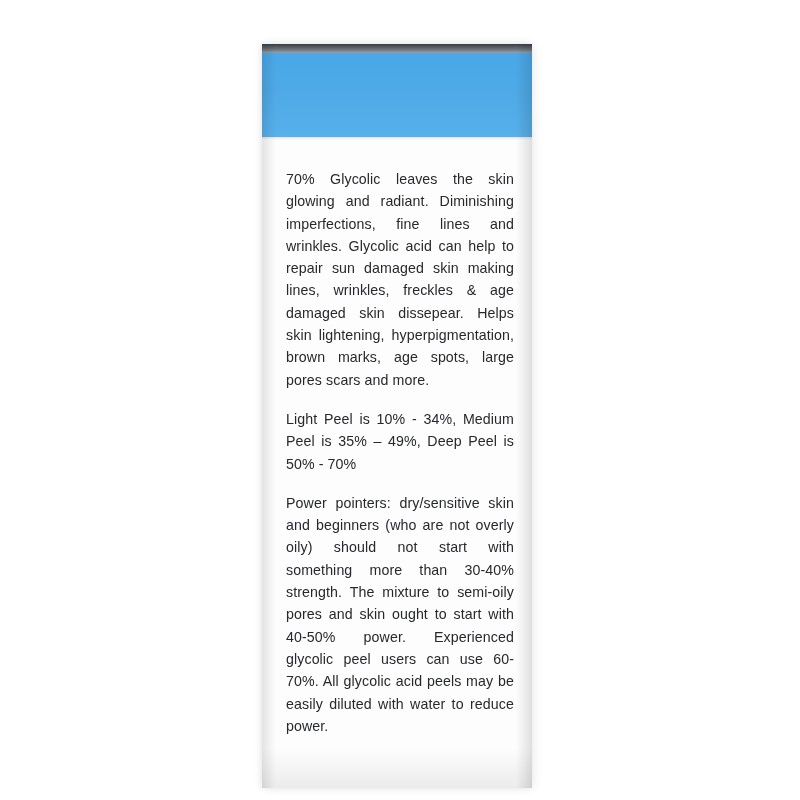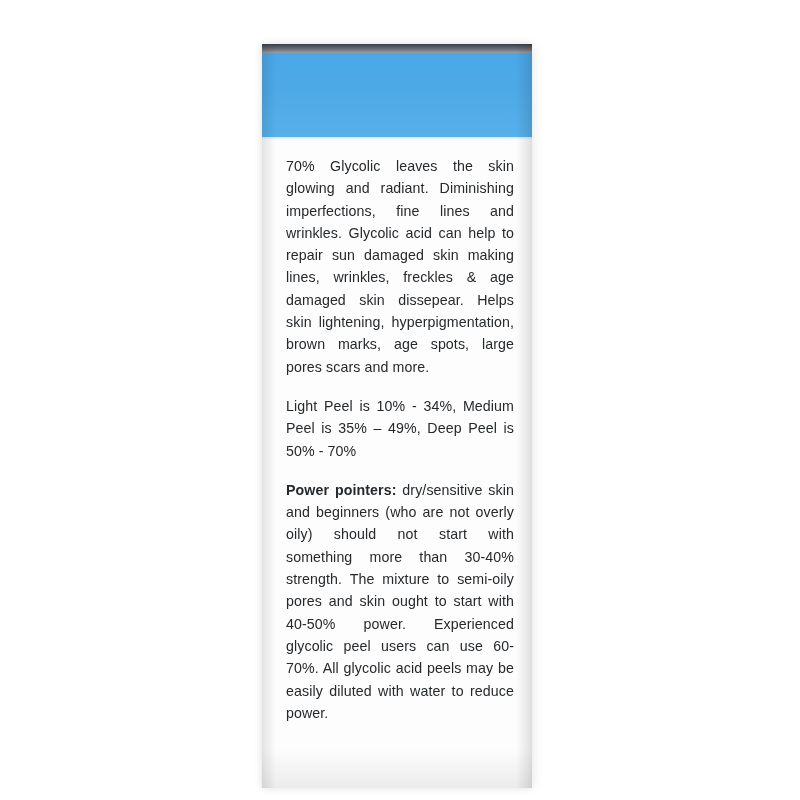--- a/index.html
+++ b/index.html
@@ -83,25 +83,25 @@
     position: absolute;
     left: 24px;
     top: 108px;
     width: 228px;
     color: #26292c;
     font-size: 14.2px;
     line-height: 1.57;
     letter-spacing: 0.1px;
   }
   .panel-text p {
-    margin: 3px 0 17px 0;
+    margin: 16px 0 17px 0;
     text-align: justify;
   }
   .panel-text p:last-child { margin-bottom: 0; }
-  .panel-text .lead { font-weight: 700; }
+  .panel-text .lead { font-weight: 400; }
 
   .para-justify-none { text-align: left; }
 </style>
 </head>
 <body>
 
 <div id="scene">
 
   <div class="carton">
 

